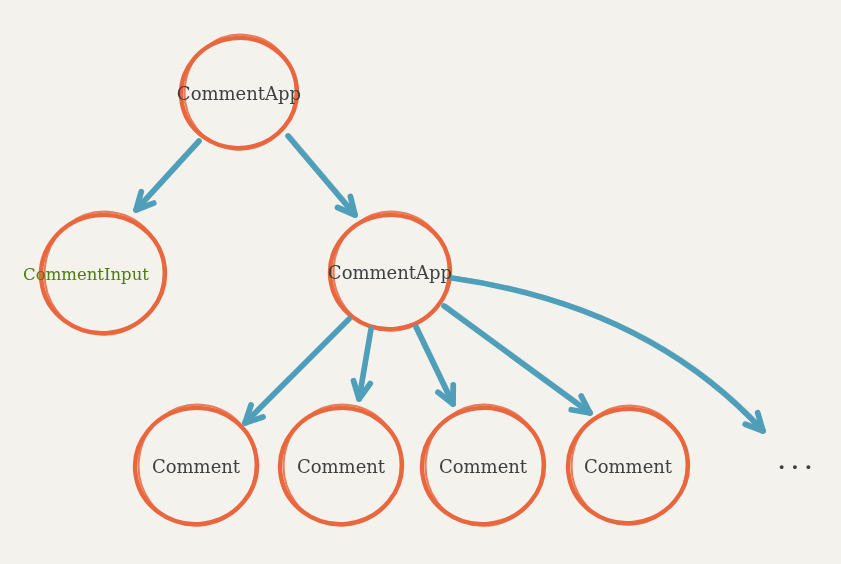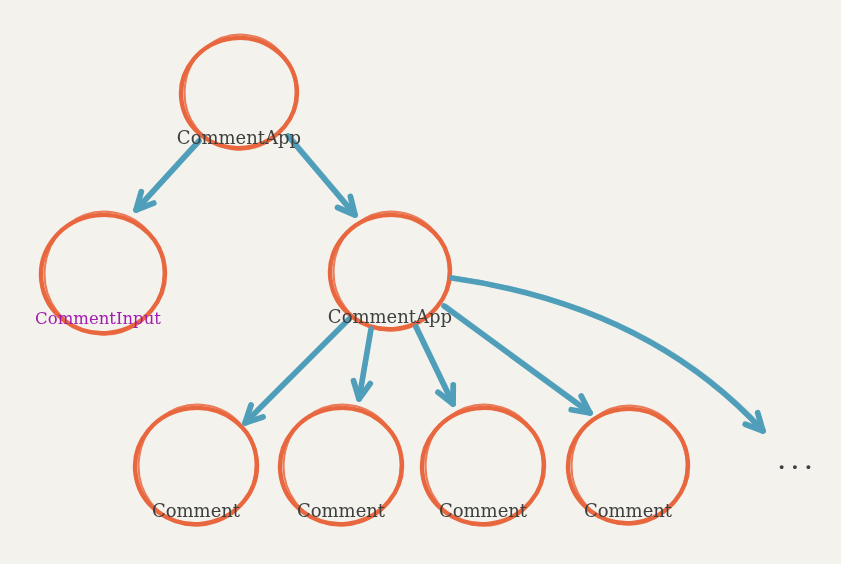--- a/index.html
+++ b/index.html
@@ -25,21 +25,20 @@
   }
   .node-label {
     position: absolute;
     transform: translate(-50%, -50%);
     font-family: "DejaVu Serif", serif;
     font-size: 18px;
     font-weight: 400;
     letter-spacing: 0px;
     white-space: nowrap;
     user-select: none;
-    margin-top: 44px;
   }
   .ellipsis-label {
     position: absolute;
     transform: translate(-50%, -50%);
     font-family: "DejaVu Serif", serif;
     font-size: 21px;
     font-weight: 700;
     letter-spacing: 6px;
     white-space: nowrap;
     user-select: none;
@@ -81,21 +80,21 @@
       <polyline points="453.2290946592187,385.00138121764854 453,404 438.0234582806419,392.30798571125035" fill="none" stroke="#4f9eba" stroke-width="5.8" stroke-linecap="round" stroke-linejoin="round"></polyline>
       <path d="M 444 306 L 590 413" fill="none" stroke="#4f9eba" stroke-width="5.6" stroke-linecap="round"></path>
       <path d="M 444 306 L 590 413" fill="none" stroke="#4f9eba" opacity="0.5" stroke-width="1.6" stroke-linecap="round" transform="translate(2,-1.5)"></path>
       <polyline points="581.254107790433,396.132594465697 590,413 571.2818270427115,409.7396317476348" fill="none" stroke="#4f9eba" stroke-width="5.8" stroke-linecap="round" stroke-linejoin="round"></polyline>
       <path d="M 452 278 Q 648 306 763 431" fill="none" stroke="#4f9eba" stroke-width="5.6" stroke-linecap="round"></path>
       <path d="M 452 278 Q 648 306 763 431" fill="none" stroke="#4f9eba" opacity="0.5" stroke-width="1.6" stroke-linecap="round" transform="translate(2,-1.5)"></path>
       <polyline points="757.6807026982964,412.7597950610173 763,431 745.2655258761988,424.1817577373471" fill="none" stroke="#4f9eba" stroke-width="5.8" stroke-linecap="round" stroke-linejoin="round"></polyline>
     </svg>
 
   <div class="node-label" style="left: 239px; top: 93px; color: rgb(62, 64, 64);">CommentApp</div>
-  <div class="node-label" style="left: 98px; top: 274px; font-size: 16.5px; color: #a21caf;">CommentInput</div>
+  <div class="node-label" style="left: 86px; top: 274px; font-size: 16.5px; color: #4d7c0f;">CommentInput</div>
   <div class="node-label" style="left: 390px; top: 272px; color: rgb(62, 64, 64);">CommentApp</div>
   <div class="node-label" style="left: 196px; top: 466px; color: rgb(62, 64, 64);">Comment</div>
   <div class="node-label" style="left: 341px; top: 466px; color: rgb(62, 64, 64);">Comment</div>
   <div class="node-label" style="left: 483px; top: 466px; color: rgb(62, 64, 64);">Comment</div>
   <div class="node-label" style="left: 628px; top: 466px; color: rgb(62, 64, 64);">Comment</div>
 
   <div class="ellipsis-label" style="left: 798px; top: 461px; color: rgb(62, 64, 64);">...</div>
 </div>
 
 </body></html>

